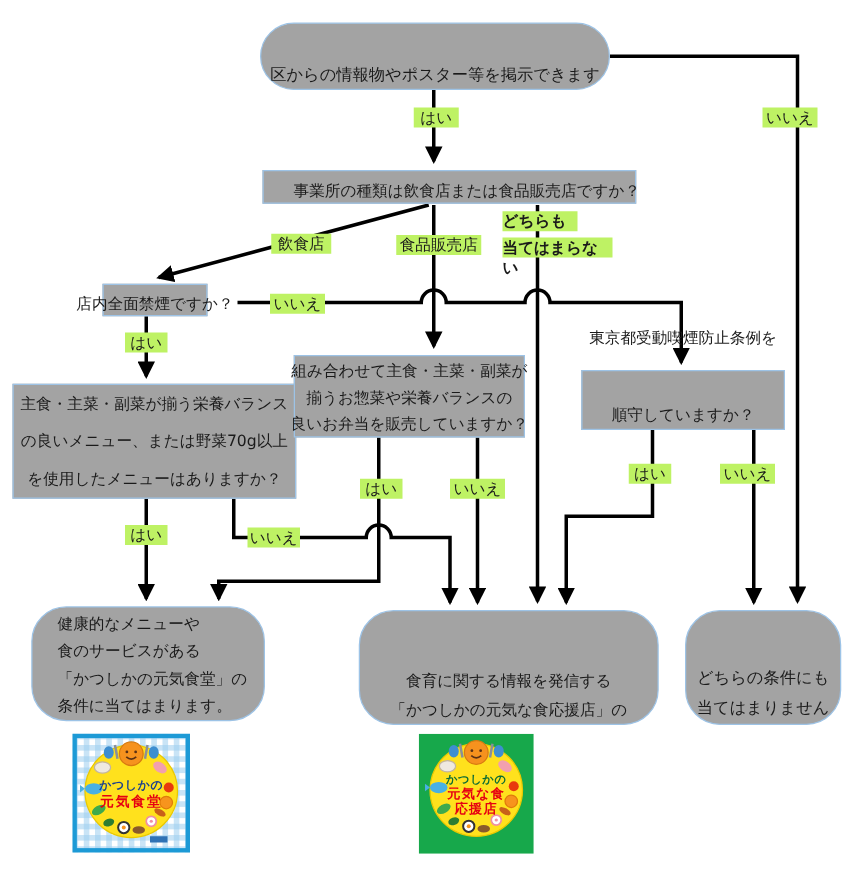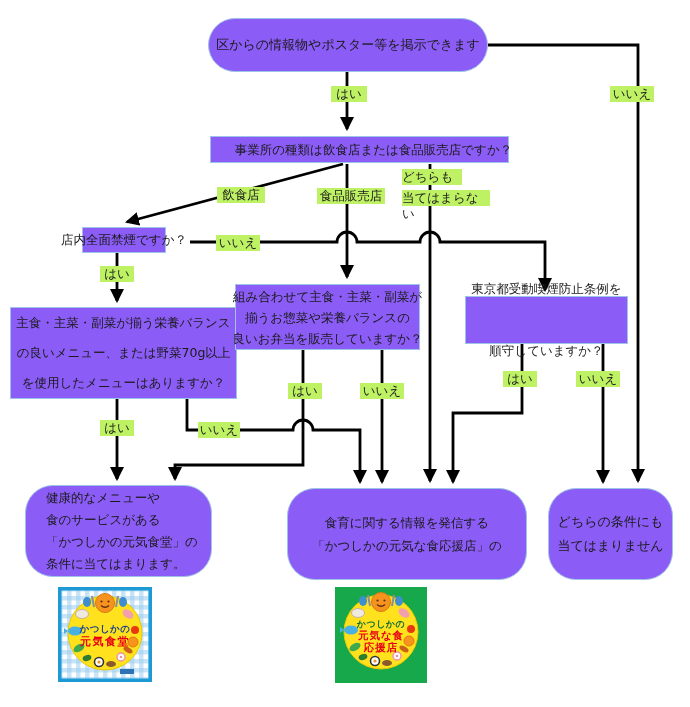--- a/index.html
+++ b/index.html
@@ -1,27 +1,27 @@
 <!DOCTYPE html>
 <html><head>
 <meta charset="utf-8">
 <style>
   html,body{margin:0;padding:0;background:#fff;}
   body{width:690px;height:707px;position:relative;overflow:hidden;
        font-family:"DejaVu Sans","Liberation Sans",sans-serif;color:#1a1a1a;}
   #lines{position:absolute;left:0;top:0;z-index:1;}
-  .node{position:absolute;z-index:2;background:#8b5cf6;border:1.6px solid #9dc3e6;
-        display:flex;flex-direction:column;justify-content:center;align-items:center;
+  .node{position:absolute;z-index:2;background:#a3a3a3;border:1.6px solid #9dc3e6;
+        display:flex;flex-direction:column;justify-content:flex-end;align-items:center;
         text-align:center;font-size:12.5px;line-height:1.55;box-sizing:border-box;}
   .node div{white-space:nowrap;}
   .terminator{border-radius:27px;}
   .result{border-radius:28px;}
   .edge-label{position:absolute;z-index:3;background:#bef264;font-size:12.5px;
               text-align:center;line-height:16px;height:16px;}
-  .edge-label.left{text-align:left;}
+  .edge-label.left{text-align:left;font-weight:bold;}
   #node-start{left:208px;top:18px;width:280px;height:54px;font-size:13px;}
   #node-business-type{left:210px;top:136px;width:299px;height:27px;padding-left:28px;}
   #node-smoke-free{left:82px;top:227px;width:84px;height:26px;font-size:12.5px;}
   #node-balanced-menu{left:10px;top:307px;width:227px;height:92px;line-height:30px;}
   #node-bento{left:235px;top:284px;width:185px;height:66px;line-height:21px;}
   #node-ordinance{left:465px;top:296px;width:163px;height:48px;line-height:22px;gap:40px;}
   #node-result-shokudo{left:25px;top:485px;width:187px;height:92px;line-height:22px;
                        align-items:flex-start;padding-left:20px;text-align:left;}
   #node-result-ouen{left:287px;top:488px;width:240px;height:92px;line-height:23px;}
   #node-result-none{left:548px;top:488px;width:125px;height:92px;line-height:24px;font-size:13px;}

